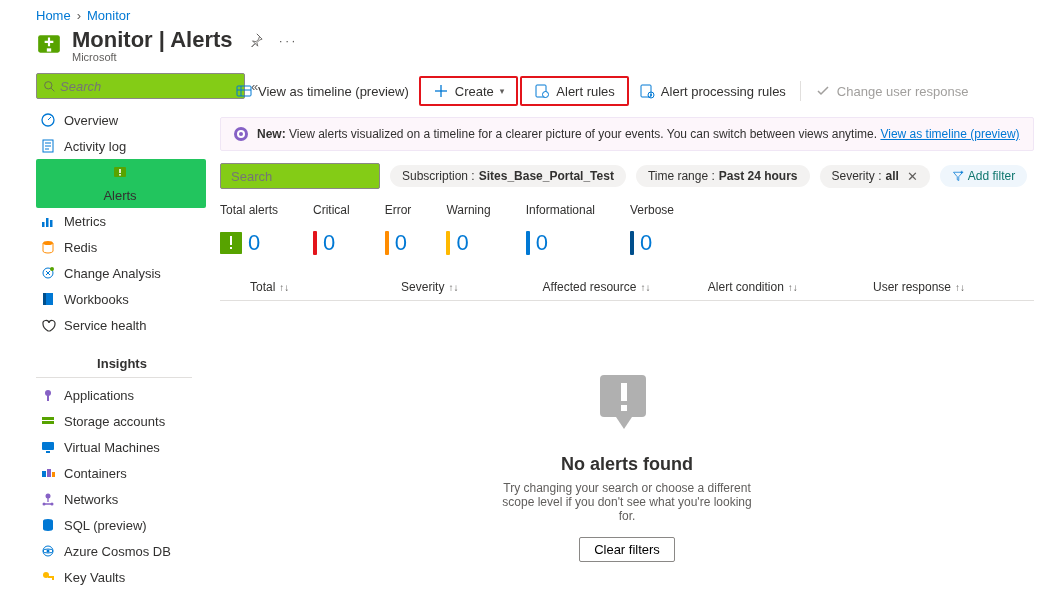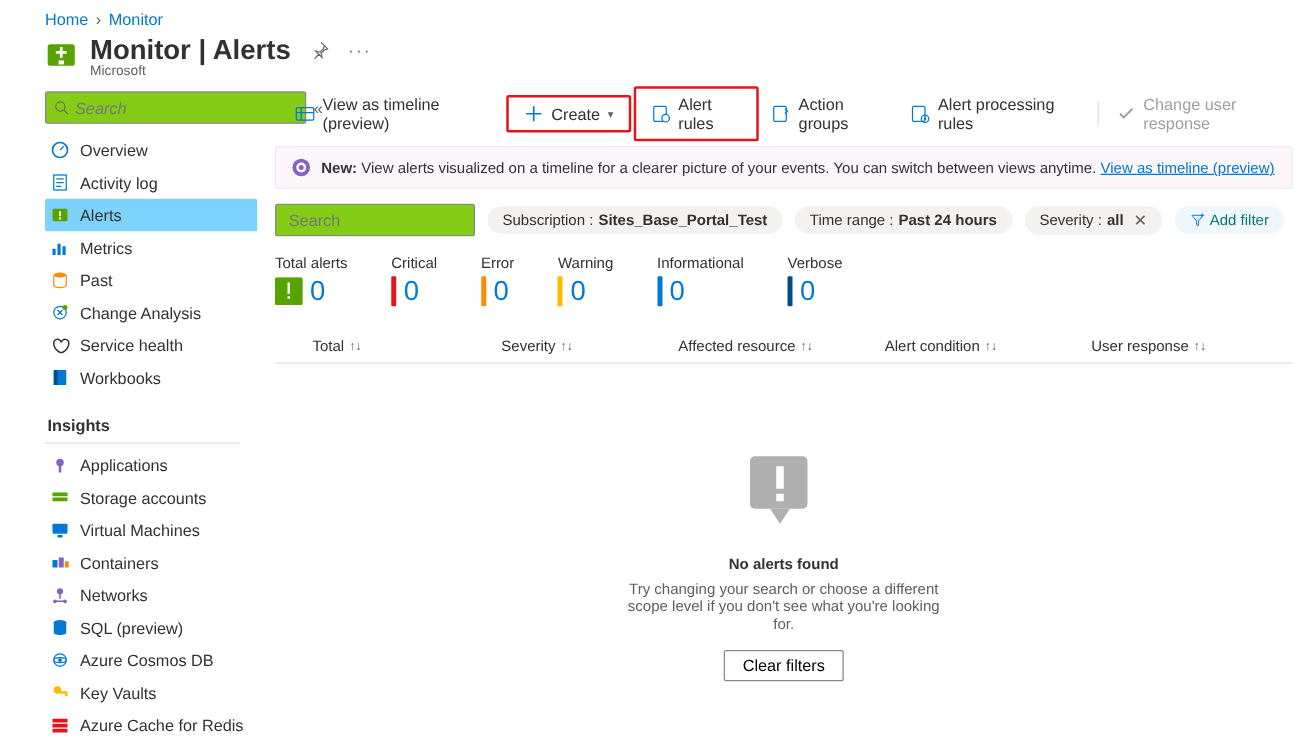--- a/index.html
+++ b/index.html
@@ -22,24 +22,24 @@
 
 .body { flex: 1; display: flex; min-height: 0; }
 
 
 .sidebar { width: 210px; border-right: none; padding: 0 4px 0 36px; display: flex; flex-direction: column; }
 .search-box { display: flex; align-items: center; border: 1px solid #8a8886; border-radius: 2px; height: 26px; padding: 0 6px; gap: 4px; background: #84cc16; }
 .search-box input { border: none; outline: none; font-size: 13px; flex: 1; font-style: italic; color: #605e5c; background: transparent;}
 .collapse-toggle { margin-left: 6px; color: #605e5c; cursor: pointer; }
 .search-row { display: flex; align-items: center; margin-bottom: 8px; padding-right: 2px;}
 .search-row .search-box { flex: 1; }
-.nav-scroll { flex: 1; overflow: hidden; position: relative; }
+.nav-scroll { flex: 1; overflow: hidden; position: relative; text-align: center; }
 .nav-list { list-style: none; margin: 0; padding: 0 0 8px 0; }
 .nav-item { display: flex; align-items: center; gap: 8px; padding: 5px 6px 5px 4px; cursor: pointer; font-size: 13px; border-radius: 2px; }
-.nav-item.active { background: #7dd3fc; }
+.nav-item.active { background: #22c55e; flex-direction: column; }
 .nav-item .ico { width: 16px; height: 16px; flex: 0 0 16px; display:flex; align-items:center; justify-content:center; }
 .section-header { font-weight: 600; font-size: 13px; padding: 10px 0 4px 2px; }
 .section-hr { border: none; border-top: 1px solid #e1dfdd; margin: 2px 0 4px 0; width: 92%; }
 
 
 .main { flex: 1; display: flex; flex-direction: column; min-width: 0; padding-left: 10px;}
 .toolbar { display: flex; align-items: center; gap: 2px; padding: 4px 8px; height: 36px; }
 .tb-item { display: inline-flex; align-items: center; gap: 6px; padding: 4px 8px; font-size: 13px; cursor: pointer; border-radius: 2px; }
 .tb-item .ico { width: 16px; height: 16px; }
 .tb-item.disabled { color: #a19f9d; cursor: default; }
@@ -49,42 +49,42 @@
 
 .content { flex: 1; overflow: auto; padding-right: 16px; }
 .info-banner { background: #fdf6fb; border: 1px solid #f0e6f5; border-radius: 2px; margin: 8px 0px 12px 0px; padding: 8px 12px; display: flex; align-items: center; gap: 8px; font-size: 12px; }
 .info-banner .ico { width: 16px; height: 16px; flex: 0 0 16px; }
 .filter-row { display: flex; align-items: center; gap: 10px; margin: 4px 0 14px 0; }
 .filter-row .search-box { width: 160px; height: 26px; }
 .pill { background: #f3f2f1; border-radius: 14px; padding: 4px 12px; font-size: 12px; display: inline-flex; align-items: center; gap: 4px; cursor: pointer; }
 .pill.add { background: #eff6fc; color: #0f766e; }
 .pill .close-x { margin-left: 4px; cursor: pointer; color: #605e5c; font-size: 13px;}
 .stats-row { display: flex; gap: 35px; margin: 8px 0 18px 0; }
-.stat { display: flex; flex-direction: column; gap: 3px; text-align: center; }
+.stat { display: flex; flex-direction: column; gap: 13px; text-align: center; }
 .stat-label { font-size: 12px; color: #323130; }
 .stat-val { display: flex; align-items: center; gap: 6px; font-size: 22px; color: #0078d4; }
 .bar { width: 4px; height: 24px; border-radius: 1px; }
 .bar.total { background: #57a300; position: relative; width: 22px; height: 22px;}
 .bar.crit { background: #e3141b; }
 .bar.err { background: #ff8c00; }
 .bar.warn { background: #ffb900; }
 .bar.info { background: #0078d4; }
 .bar.verb { background: #004e8c; }
 
 .table-head { display: flex; align-items: center; padding: 6px 10px; border-bottom: 1px solid #e1dfdd; font-size: 12px; color: #323130; }
 .th { display: flex; align-items: center; gap: 4px; cursor: pointer; font-weight: 400;}
 .th .sort { font-size: 10px; color: #605e5c; }
 .col-name { width: 180px; padding-left:20px; }
 .col-sev { width: 150px; }
 .col-res { width: 175px; }
 .col-cond { width: 175px; }
 .col-resp { width: 160px; }
 
 .empty { text-align: center; padding: 70px 0 20px 0; }
-.empty h3 { font-size: 12px; font-weight: 600; margin-top: 14px; }
+.empty h3 { font-size: 18px; font-weight: 600; margin-top: 14px; }
 .empty p { font-size: 12px; color: #605e5c; margin: 6px auto 14px auto; max-width: 260px; }
 .btn-outline { display: inline-block; border: 1px solid #8a8886; padding: 4px 14px; font-size: 13px; background: #fff; cursor: pointer; border-radius: 2px; }
 .chev-down { font-size: 9px; color: #605e5c;}
 svg { display: block; }
 </style>
 </head>
 <body>
 
 <div class="page">
 
@@ -169,48 +169,48 @@
               </span>
               <span>Metrics</span>
             </li>
             <li class="nav-item">
               <span class="ico">
                 <svg width="16" height="16" viewBox="0 0 16 16">
                   <ellipse cx="8" cy="4" rx="5" ry="2" fill="#ff8c00"></ellipse>
                   <path d="M3 4v8c0 1.1 2.2 2 5 2s5-.9 5-2V4" fill="none" stroke="#ff8c00"></path>
                 </svg>
               </span>
-              <span>Past</span>
+              <span>Redis</span>
             </li>
             <li class="nav-item">
               <span class="ico">
                 <svg width="16" height="16" viewBox="0 0 16 16">
                   <circle cx="8" cy="8" r="5" fill="none" stroke="#0078d4"></circle>
                   <path d="M6 6l4 4m0-4l-4 4" stroke="#0078d4"></path>
                   <circle cx="12" cy="4" r="2" fill="#57a300"></circle>
                 </svg>
               </span>
               <span>Change Analysis</span>
             </li>
             <li class="nav-item">
               <span class="ico">
                 <svg width="16" height="16" viewBox="0 0 16 16">
-                  <path d="M8 14s-5-3-5-7a3 3 0 016-1 3 3 0 016 1c0 4-5 7-5 7z" fill="none" stroke="#323130" stroke-width="1.2"></path>
-                </svg>
-              </span>
-              <span>Service health</span>
-            </li>
-            <li class="nav-item">
-              <span class="ico">
-                <svg width="16" height="16" viewBox="0 0 16 16">
                   <rect x="3" y="2" width="10" height="12" fill="#0078d4"></rect>
                   <rect x="3" y="2" width="3" height="12" fill="#004e8c"></rect>
                 </svg>
               </span>
               <span>Workbooks</span>
+            </li>
+            <li class="nav-item">
+              <span class="ico">
+                <svg width="16" height="16" viewBox="0 0 16 16">
+                  <path d="M8 14s-5-3-5-7a3 3 0 016-1 3 3 0 016 1c0 4-5 7-5 7z" fill="none" stroke="#323130" stroke-width="1.2"></path>
+                </svg>
+              </span>
+              <span>Service health</span>
             </li>
           </ul>
         <div class="section-header">Insights</div>
         <hr class="section-hr">
         <ul class="nav-list" id="nav-insights">
             <li class="nav-item">
               <span class="ico">
                 <svg width="16" height="16" viewBox="0 0 16 16">
                   <circle cx="8" cy="6" r="3" fill="#8661c5"></circle>
                   <rect x="7" y="8" width="2" height="6" fill="#8661c5"></rect>
@@ -328,29 +328,20 @@
         <div class="tb-highlight">
           <div class="tb-item">
             <span class="ico">
                 <svg width="16" height="16" viewBox="0 0 16 16">
                   <rect x="2" y="2" width="10" height="12" rx="1" fill="none" stroke="#0078d4"></rect>
                   <circle cx="11.5" cy="11.5" r="3" fill="#fff" stroke="#0078d4"></circle>
                 </svg>
               </span>
             <span>Alert rules</span>
           </div>
-        </div>
-        <div class="tb-item">
-          <span class="ico">
-              <svg width="16" height="16" viewBox="0 0 16 16">
-                <rect x="2" y="2" width="10" height="12" rx="1" fill="none" stroke="#0078d4"></rect>
-                <path d="M11 4l2 2-2 2" fill="none" stroke="#0078d4"></path>
-              </svg>
-            </span>
-          <span>Action groups</span>
         </div>
         <div class="tb-item">
           <span class="ico">
               <svg width="16" height="16" viewBox="0 0 16 16">
                 <rect x="2" y="2" width="10" height="12" rx="1" fill="none" stroke="#0078d4"></rect>
                 <circle cx="12" cy="12" r="3" fill="none" stroke="#0078d4"></circle>
                 <circle cx="12" cy="12" r="1" fill="#0078d4"></circle>
               </svg>
             </span>
           <span>Alert processing rules</span>

